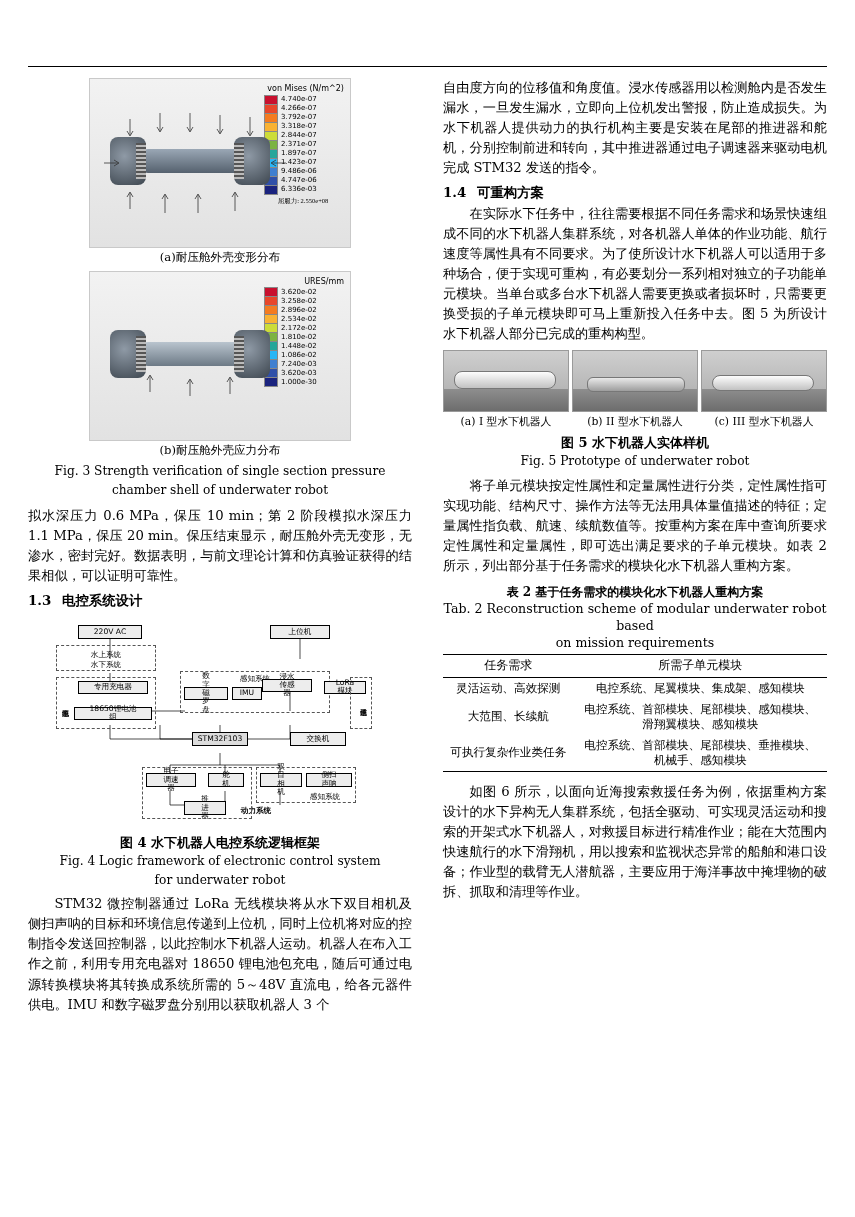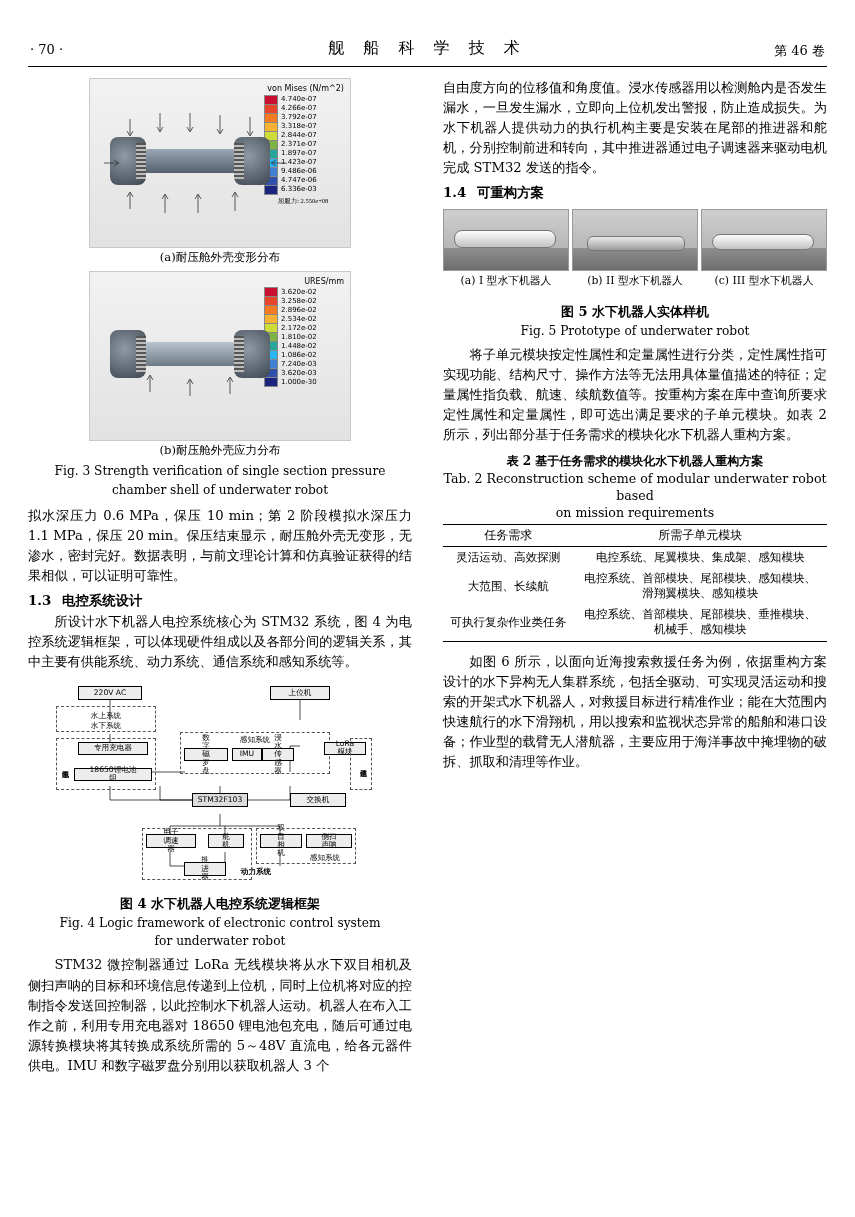--- a/index.html
+++ b/index.html
@@ -313,25 +313,20 @@
   table.data thead tr:first-child th { border-top: 1.4px solid #000; }
   table.data tbody tr:last-child td { border-bottom: 1.4px solid #000; }
   .c1 { width: 34%; }
   .c2 { width: 66%; }
 </style>
 </head>
 <body>
 
 <div class="page">
 
-  <div class="runhead">
-    <div class="left">· 70 ·</div>
-    <div class="center">舰 船 科 学 技 术</div>
-    <div class="right">第 46 卷</div>
-  </div>
   <div class="rule"></div>
 
   <div class="col left">
 
     <div class="fig">
       <div class="fea">
         <div class="title">von Mises (N/m^2)</div>
         <div class="legend">
           <div class="row">
               <span class="sw" style="background:#c8102e"></span>
@@ -474,21 +469,20 @@
 
     <div class="figcap en">Fig. 3   Strength verification of single section pressure</div>
     <div class="figcap en" style="margin-bottom:8px">chamber shell of underwater robot</div>
 
     <p class="noindent">拟水深压力 0.6 MPa，保压 10 min；第 2 阶段模拟水深压力 1.1 MPa，保压 20 min。保压结束显示，耐压舱外壳无变形，无渗水，密封完好。数据表明，与前文理论计算和仿真验证获得的结果相似，可以证明可靠性。</p>
 
     <h4 class="sec">
       <span class="num">1.3</span><span>电控系统设计</span>
     </h4>
 
-    <p>所设计水下机器人电控系统核心为 STM32 系统，图 4 为电控系统逻辑框架，可以体现硬件组成以及各部分间的逻辑关系，其中主要有供能系统、动力系统、通信系统和感知系统等。</p>
 
     <div class="fig" style="margin-top:4px">
       <div class="diagram">
         <svg width="340" height="215" style="position:absolute;left:0;top:0">
           <g stroke="#000" stroke-width="0.7" fill="none">
             <path d="M60 24 L60 44"></path>
             <path d="M250 24 L250 44"></path>
             <path d="M60 58 L60 78"></path>
             <path d="M100 96 L135 96"></path>
             <path d="M170 110 L170 124"></path>
@@ -516,21 +510,21 @@
 
         <div class="dash" style="left:6px;top:62px;width:100px;height:52px"></div>
         <div class="dlabel vbox" style="left:8px;top:66px;width:12px;height:46px;font-size:7px">电源系统</div>
         <div class="dbox" style="left:28px;top:66px;width:70px;height:13px">专用充电器</div>
         <div class="dbox" style="left:24px;top:92px;width:78px;height:13px">18650锂电池组</div>
 
         <div class="dash" style="left:130px;top:56px;width:150px;height:42px"></div>
         <div class="dlabel" style="left:130px;top:58px;width:150px">感知系统</div>
         <div class="dbox" style="left:134px;top:72px;width:44px;height:13px">数字磁罗盘</div>
         <div class="dbox" style="left:182px;top:72px;width:26px;height:13px">IMU</div>
-        <div class="dbox" style="left:212px;top:72px;width:32px;height:13px">浸水传感器</div>
+        <div class="dbox" style="left:212px;top:64px;width:50px;height:13px">浸水传感器</div>
 
         <div class="dbox" style="left:274px;top:66px;width:42px;height:13px">LoRa模块</div>
         <div class="dash" style="left:300px;top:62px;width:22px;height:52px"></div>
         <div class="dlabel vbox" style="left:304px;top:64px;width:14px;height:48px;font-size:7px">通信系统</div>
 
         <div class="dbox" style="left:142px;top:117px;width:56px;height:14px;background:#dcdcdc">STM32F103</div>
         <div class="dbox" style="left:240px;top:117px;width:56px;height:14px">交换机</div>
 
         <div class="dbox" style="left:96px;top:158px;width:50px;height:14px">电子调速器</div>
         <div class="dbox" style="left:158px;top:158px;width:36px;height:14px">舵机</div>
@@ -551,20 +545,21 @@
   </div>
 
   <div class="col right">
 
     <p class="noindent">自由度方向的位移值和角度值。浸水传感器用以检测舱内是否发生漏水，一旦发生漏水，立即向上位机发出警报，防止造成损失。为水下机器人提供动力的执行机构主要是安装在尾部的推进器和舵机，分别控制前进和转向，其中推进器通过电子调速器来驱动电机完成 STM32 发送的指令。</p>
 
     <h4 class="sec">
       <span class="num">1.4</span><span>可重构方案</span>
     </h4>
 
+    <p>在实际水下任务中，往往需要根据不同任务需求和场景快速组成不同的水下机器人集群系统，对各机器人单体的作业功能、航行速度等属性具有不同要求。为了使所设计水下机器人可以适用于多种场合，便于实现可重构，有必要划分一系列相对独立的子功能单元模块。当单台或多台水下机器人需要更换或者损坏时，只需要更换受损的子单元模块即可马上重新投入任务中去。图 5 为所设计水下机器人部分已完成的重构构型。</p>
 
     <div class="fig" style="margin-top:6px">
       <div class="photos">
         <div class="photo">
           <div class="sub"></div>
           <div class="torp"></div>
         </div>
         <div class="photo">
           <div class="sub"></div>
           <div class="torp2"></div>
@@ -572,21 +567,21 @@
         <div class="photo">
           <div class="sub"></div>
           <div class="torp" style="top:24px;height:14px"></div>
         </div>
       </div>
       <div class="photo-caps">
         <div>(a) I 型水下机器人</div>
         <div>(b) II 型水下机器人</div>
         <div>(c) III 型水下机器人</div>
       </div>
-      <div class="figcap cn" style="margin-top:14px">图 5  水下机器人实体样机</div>
+      <div class="figcap cn" style="margin-top:3px">图 5  水下机器人实体样机</div>
       <div class="figcap en" style="margin-bottom:6px">Fig. 5   Prototype of underwater robot</div>
     </div>
 
     <p>将子单元模块按定性属性和定量属性进行分类，定性属性指可实现功能、结构尺寸、操作方法等无法用具体量值描述的特征；定量属性指负载、航速、续航数值等。按重构方案在库中查询所要求定性属性和定量属性，即可选出满足要求的子单元模块。如表 2 所示，列出部分基于任务需求的模块化水下机器人重构方案。</p>
 
     <div style="margin-top:8px">
       <div class="tabcap">
         <div class="cn">表 2  基于任务需求的模块化水下机器人重构方案</div>
         <div>Tab. 2   Reconstruction scheme of modular underwater robot based</div>
         <div>on mission requirements</div>

